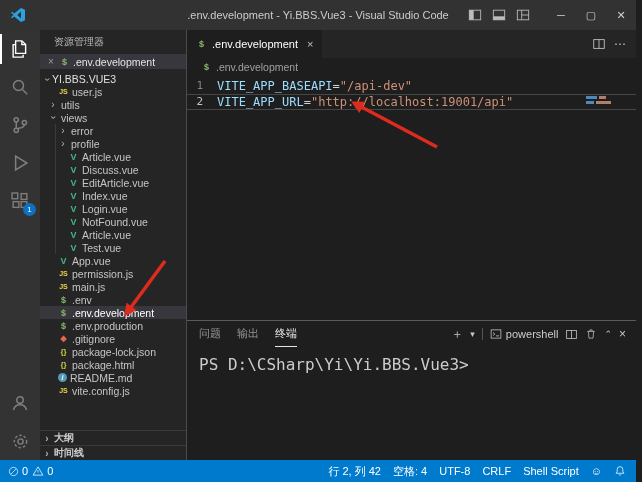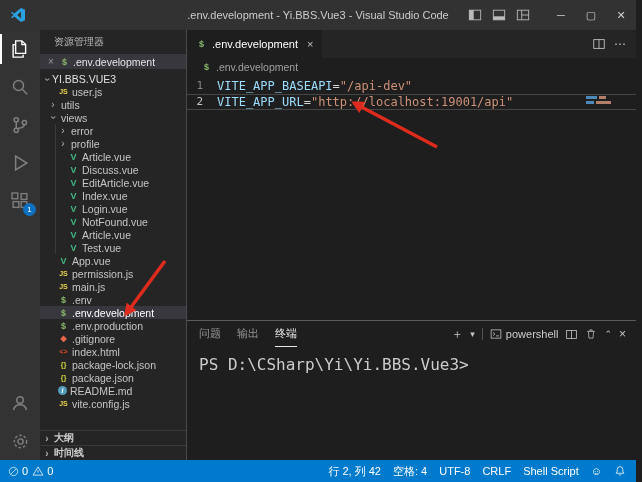--- a/index.html
+++ b/index.html
@@ -258,30 +258,26 @@
         </div>
         <div class="tree-row" style="padding-left: 18px;">
           <span class="fi fi-shell">$</span>
           <span>.env.production</span>
         </div>
         <div class="tree-row" style="padding-left: 18px;">
           <span class="fi fi-git">◆</span>
           <span>.gitignore</span>
         </div>
         <div class="tree-row" style="padding-left: 18px;">
-          <span class="fi fi-html">&lt;&gt;</span>
-          <span>index.html</span>
-        </div>
-        <div class="tree-row" style="padding-left: 18px;">
           <span class="fi fi-json">{}</span>
           <span>package-lock.json</span>
         </div>
         <div class="tree-row" style="padding-left: 18px;">
           <span class="fi fi-json">{}</span>
-          <span>package.json</span>
+          <span>package.html</span>
         </div>
         <div class="tree-row" style="padding-left: 18px;">
           <span class="fi fi-info">i</span>
           <span>README.md</span>
         </div>
         <div class="tree-row" style="padding-left: 18px;">
           <span class="fi fi-js">JS</span>
           <span>vite.config.js</span>
         </div>
       </div>

